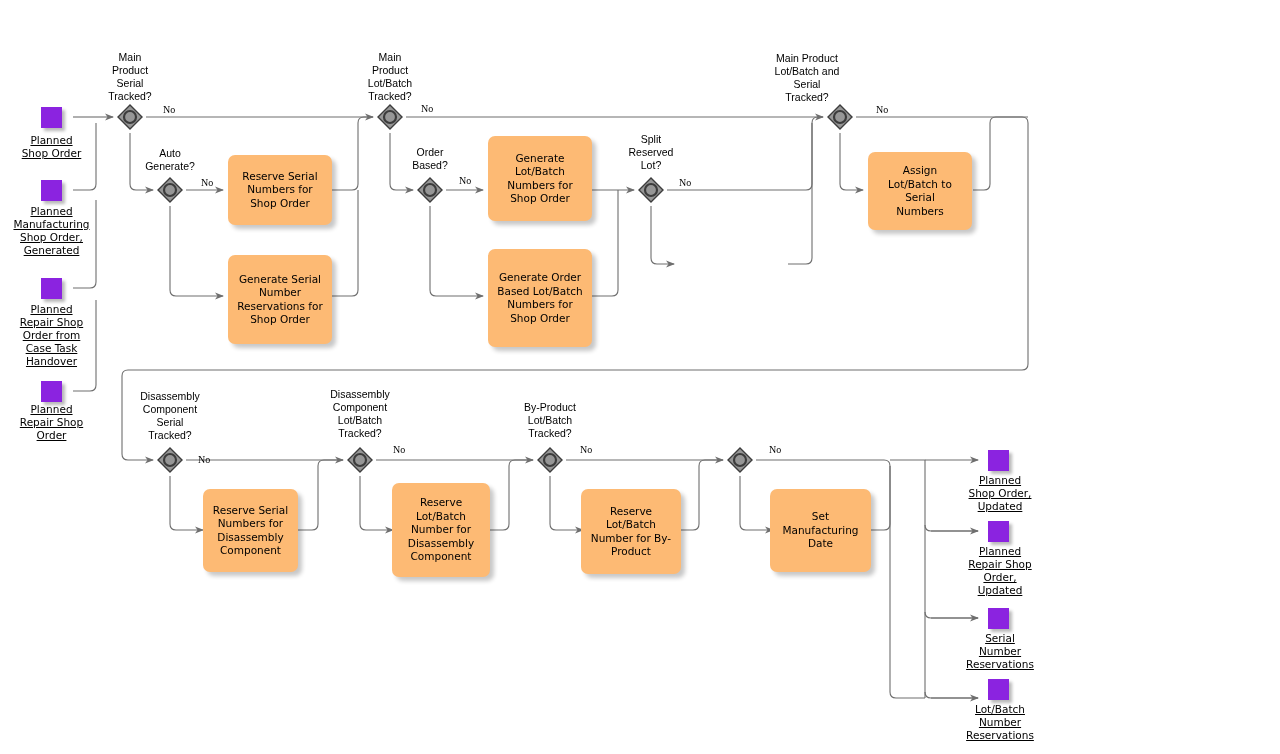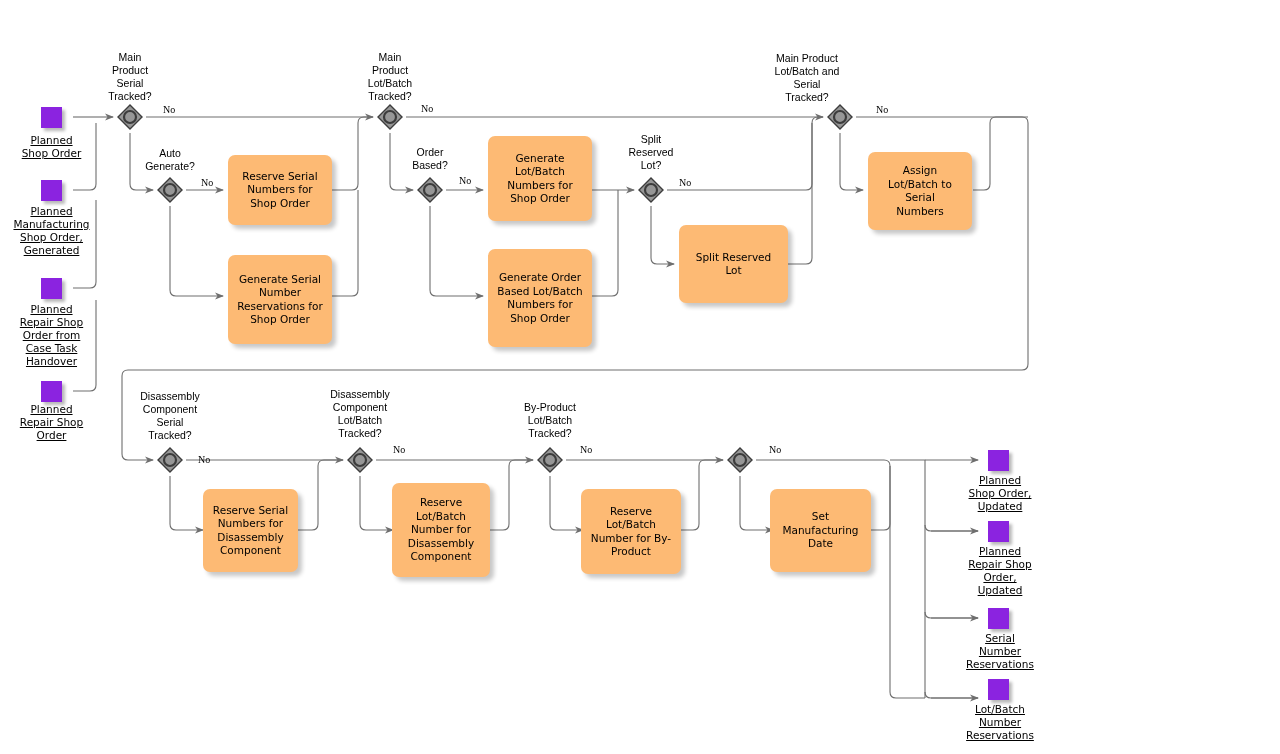--- a/index.html
+++ b/index.html
@@ -280,22 +280,20 @@
   <div class="node task" style="left:488px; top:136px; width:104px; height:85px;">Generate
 Lot/Batch
 Numbers for
 Shop Order</div>
 
   <div class="node task" style="left:488px; top:249px; width:104px; height:98px;">Generate Order
 Based Lot/Batch
 Numbers for
 Shop Order</div>
 
-  <div class="node task" style="left:679px; top:225px; width:109px; height:78px;">Split Reserved
-Lot</div>
 
   <div class="node task" style="left:868px; top:152px; width:104px; height:78px;">Assign
 Lot/Batch to
 Serial
 Numbers</div>
 
   <div class="gw-label" style="left:120px; top:390px; width:100px;">Disassembly
 Component
 Serial
 Tracked?</div>

